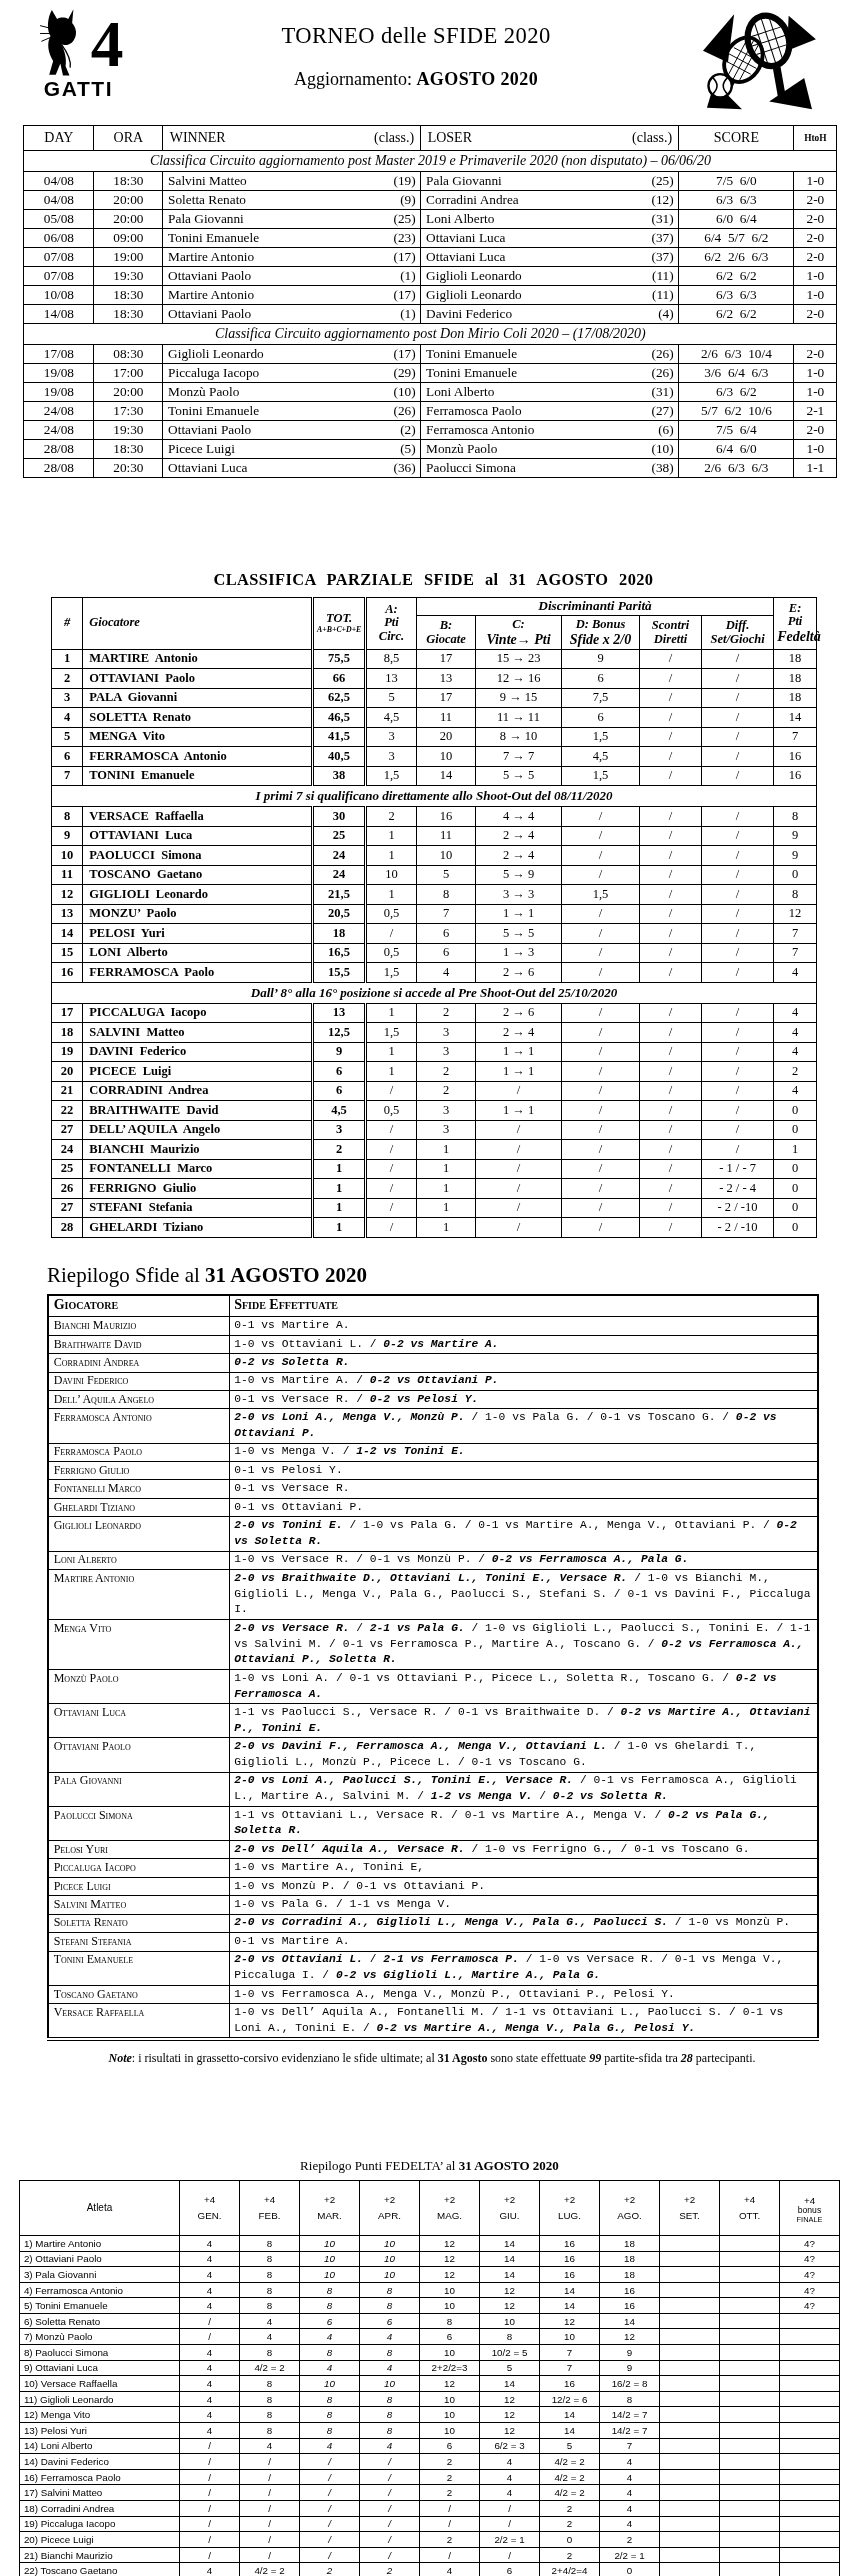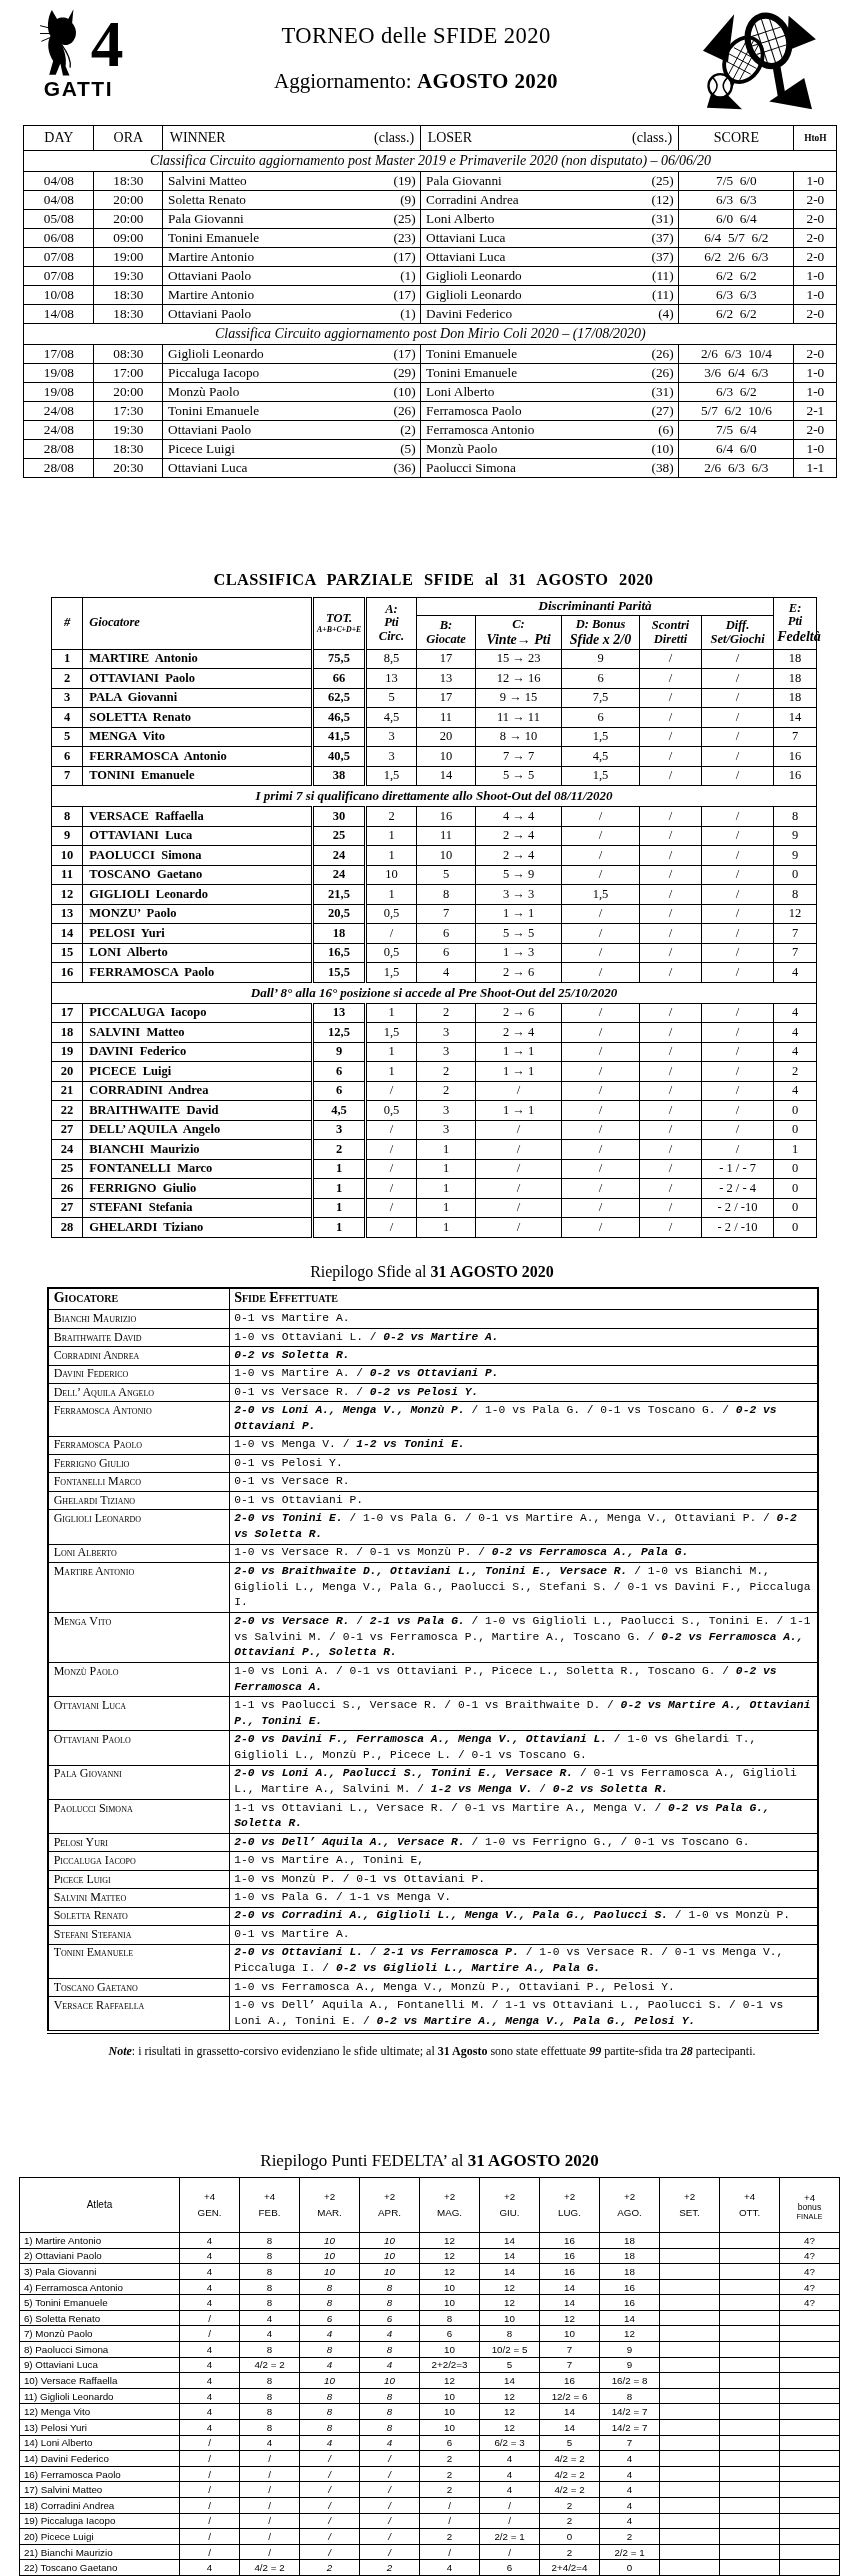--- a/index.html
+++ b/index.html
@@ -8,21 +8,21 @@
     width:859px; height:2576px; background:#fff; color:#000;
     font-family:"Liberation Serif", serif; overflow:hidden; position:relative;
   }
   
   .page-header { display:flex; align-items:flex-start; padding-top:6.2px; height:116px; }
   .logo-box { width:117px; margin-left:20px; text-align:center; }
   .logo-art { display:flex; align-items:flex-end; justify-content:center; height:72px; }
   .logo-gatti { font-family:"Liberation Sans",sans-serif; font-weight:bold; font-size:21px; letter-spacing:1.6px; line-height:1; }
   .titles { flex:1; text-align:center; padding-top:17px; }
   .main-title { font-size:22.6px; letter-spacing:0.4px; }
-  .sub-title { font-size:21px; margin-top:20px; }
+  .sub-title { font-size:18px; margin-top:20px; }
   .sub-title b { letter-spacing:0.4px; }
   .rackets-box { width:133px; margin-right:31px; padding-top:1.6px; }
 
   table { border-collapse:collapse; table-layout:fixed; }
 
   
   .t1 { margin:9.4px 0 0 23.4px; width:812px; font-size:13.3px; }
   .t1 th, .t1 td { border:1.2px solid #000; padding:0.8px 4.7px; height:19px; text-align:center; }
   .t1 thead th { font-weight:normal; font-size:14px; height:25px; }
   .t1 .small-h { font-size:9.4px; font-weight:bold; }
@@ -38,32 +38,32 @@
   .t2 thead th { font-style:italic; font-weight:bold; line-height:1.1; }
   .t2 .dleft { border-left:3.1px double #000; }
   .t2 .sub-note { font-size:7.8px; font-weight:bold; }
   .t2 .h-small { font-size:14px; }
   .t2 td.num, .t2 td.nome, .t2 td.tot { font-weight:bold; }
   .t2 td.nome { text-align:left; padding-left:6.2px; white-space:pre; }
   .t2 td { height:19.5px; }
   .t2 .sep td { font-style:italic; font-weight:bold; font-size:13px; height:21px; border-top:1.6px solid #000; border-bottom:1.6px solid #000; }
 
   
-  .t3-title { margin:25px 0 0 47px; width:770px; text-align:center; font-size:16px; }
+  .t3-title { margin:25px 0 0 47px; width:770px; text-align:left; font-size:21px; }
   .t3 { margin:6.2px 0 0 47px; width:770px; font-size:11.7px; border:2.3px solid #000; border-bottom:4.7px double #000; }
   .t3 th, .t3 td { border:0.8px solid #000; padding:0.8px 4.7px; text-align:left; vertical-align:top; }
   .t3 thead th { font-variant:small-caps; font-weight:bold; font-size:14px; border-bottom:1.6px solid #000; height:22px; }
   .t3 td.pname { font-variant:small-caps; font-size:12px; white-space:nowrap; }
   .t3 td.pres { font-size:11.3px; line-height:1.4;font-family:Liberation Mono, monospace; }
   .bi { font-weight:bold; font-style:italic; }
   .bo { font-weight:bold; }
   .note-line { margin:9.4px 0 0 47px; width:770px; text-align:center; font-size:12px; }
 
   
-  .t4-title { margin:92px 0 0 19px; width:821px; text-align:center; font-size:17px; }
+  .t4-title { margin:92px 0 0 19px; width:821px; text-align:center; font-size:13px; }
   .t4 { margin:6.2px 0 0 19px; width:821px; font-family:"Liberation Sans",sans-serif; font-size:9.8px; }
   .t4 th, .t4 td { border:0.8px solid #000; padding:0.8px 2.3px; text-align:center; }
   .t4 thead th { font-weight:normal; height:55px; line-height:1.6; }
   .t4 thead th.atleta-h { font-size:10px; }
   .t4 td { height:15.6px; }
   .t4 td.aname { text-align:left; padding-left:3.9px; white-space:nowrap; }
   .t4 td:nth-child(4), .t4 td:nth-child(5) { font-style:italic; }
   .t4 .bonus-h { line-height:1.15; font-size:8.6px; padding-top:4.7px; }
   .t4 .bonus-h .b-top { font-size:9.8px; }
   .t4 .bonus-h .b-fin { font-size:7.4px; }

